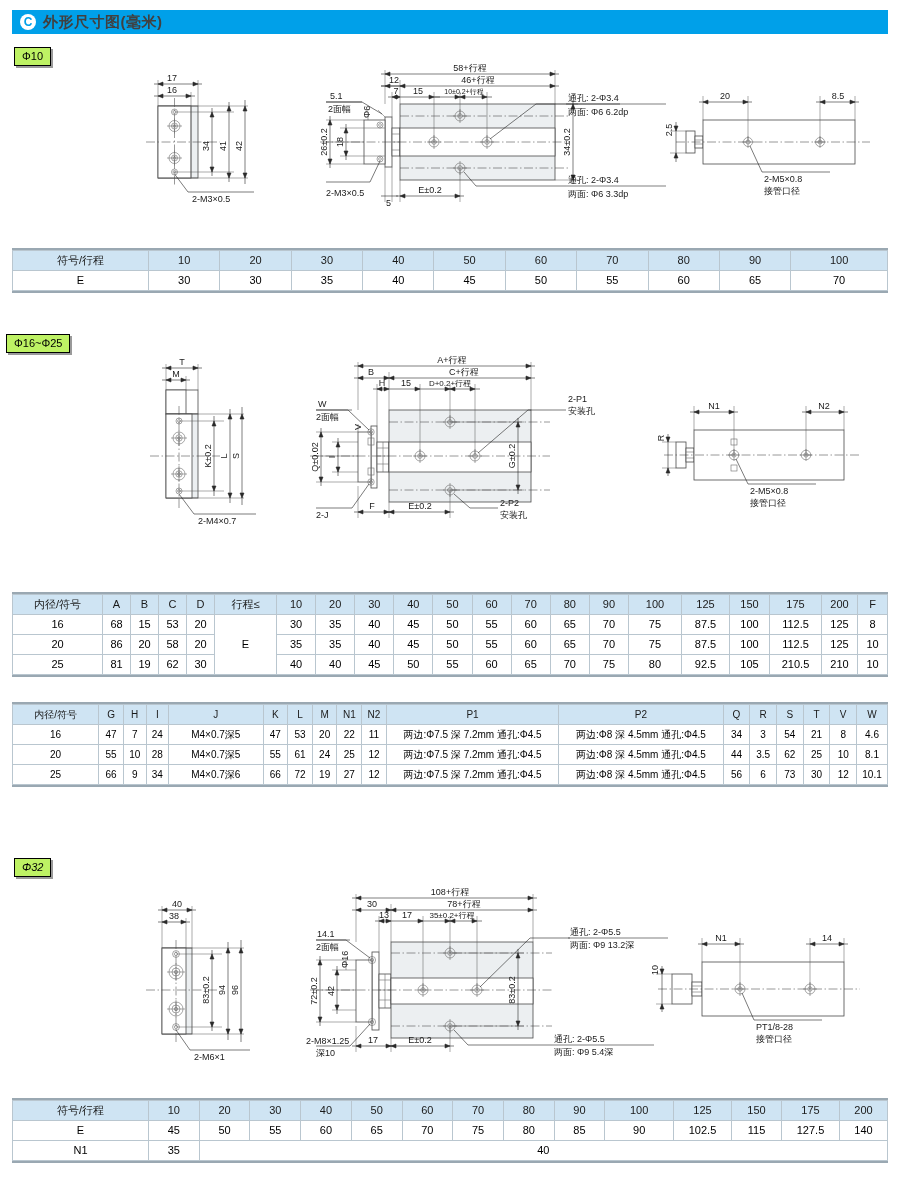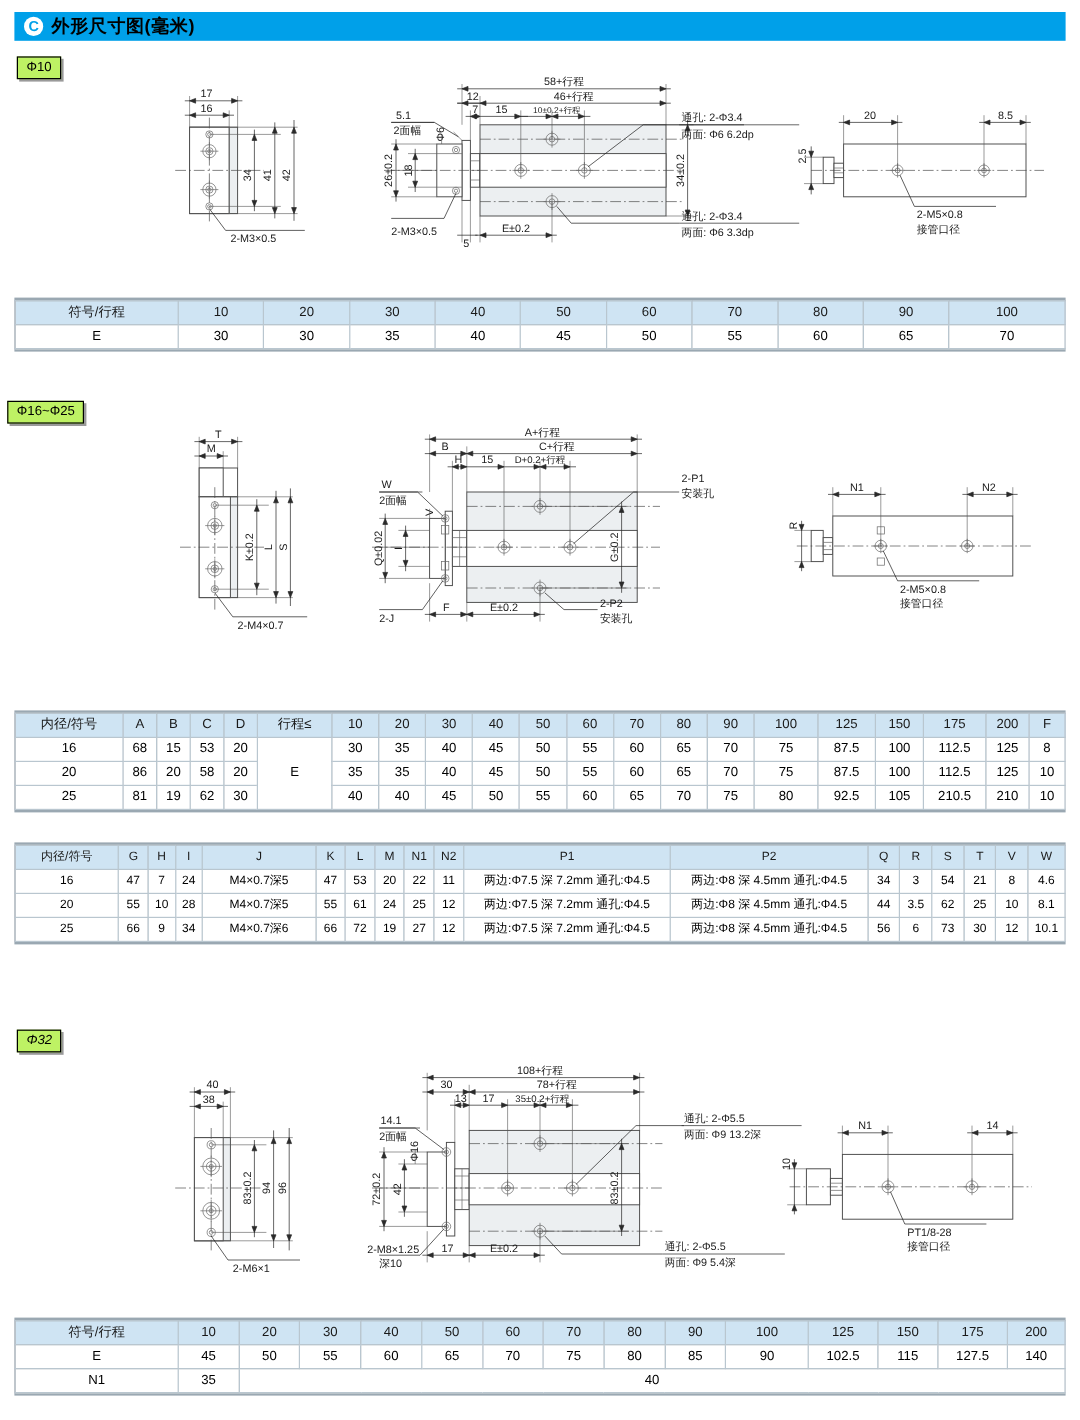--- a/index.html
+++ b/index.html
@@ -28,21 +28,21 @@
     width: 16px; height: 16px;
     border-radius: 50%;
     background: #ffffff;
     color: #00A0E9;
     font-size: 12px; font-weight: bold;
     line-height: 16px; text-align: center;
     margin-right: 7px;
     flex: 0 0 auto;
   }
   .header-title {
-    color: #000000;
+    color: #404040;
     font-size: 15px;
     font-weight: bold;
     letter-spacing: .5px;
     white-space: nowrap;
   }
 
   
   .sec-label {
     position: absolute;
     border: 1px solid #000;
@@ -70,21 +70,21 @@
           stroke-dasharray: 9 2.5 1.5 2.5; }
   .lead { stroke: #222; stroke-width: .6; fill: none; }
   .fillg { fill: #eceff1; stroke: #4a4a4a; stroke-width: .8; }
   .fillw { fill: #ffffff; stroke: #4a4a4a; stroke-width: .8; }
 
   
   .tbl-wrap { position: absolute; }
   table.dt {
     border-collapse: collapse;
     font-size: 11px;
-    background: #a3a3a3;
+    background: #ec4899;
   }
   table.dt th, table.dt td {
     border: 1px solid #b9c6cf;
     text-align: center;
     vertical-align: middle;
     padding: 3px 2px;
     font-weight: normal;
     white-space: nowrap;
     line-height: 13px;
   }

